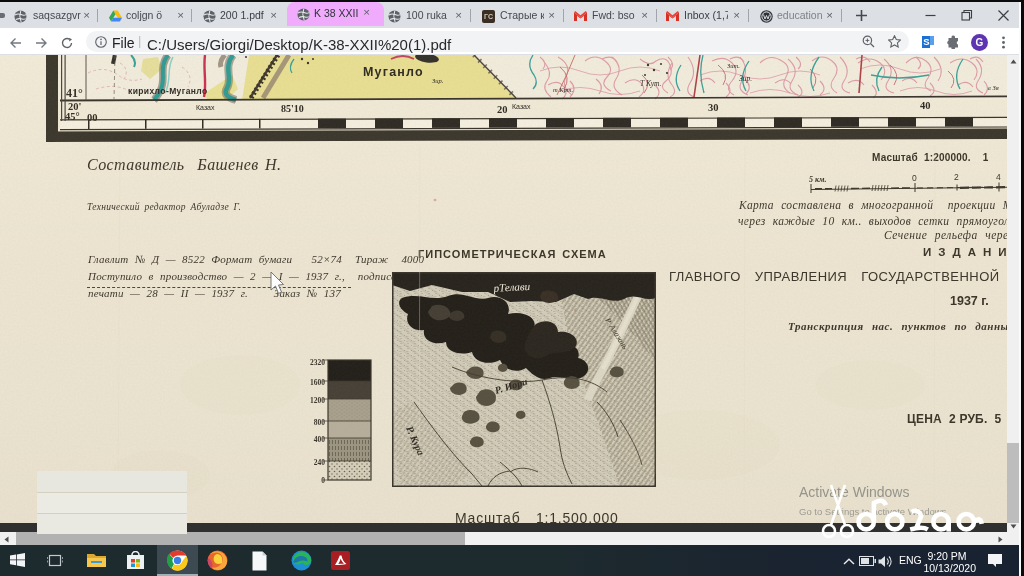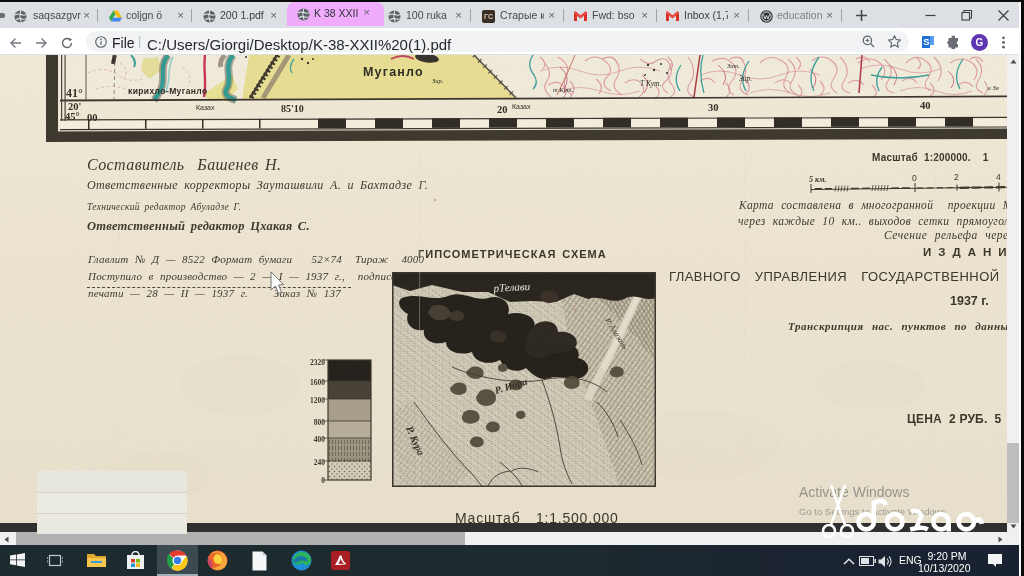--- a/index.html
+++ b/index.html
@@ -360,23 +360,21 @@
       <text x="640" y="31" font-size="7.5">Т Кут.</text>
       <text x="739" y="26" font-size="7.5">Зир.</text>
       <text x="727" y="13" font-size="6.5">Зит.</text>
       <text x="988" y="35" font-size="6.5">в Зя</text>
       <text x="432" y="28" font-size="6.5">Зир.</text>
     </g>
   </g>
 </svg>
 
 <div class="rus" style="left:87px;top:101px;font-size:16px;letter-spacing:0.4px;word-spacing:2px">Составитель&nbsp;&nbsp;Башенев Н.</div>
-<div class="rus" style="left:87px;top:123px;font-size:12px;letter-spacing:0.35px;word-spacing:3px">Ответственные корректоры Зауташвили А. и Бахтадзе Г.</div>
 <div class="rus" style="left:87px;top:147px;font-size:9.5px;letter-spacing:0.3px;word-spacing:2px">Технический редактор Абуладзе Г.</div>
-<div class="rus" style="left:87px;top:164px;font-size:12.5px;font-weight:bold;letter-spacing:0.25px;word-spacing:2px">Ответственный редактор Цхакая С.</div>
 <div class="rus" style="left:88px;top:196px;font-size:11px;font-weight:normal;line-height:17px;letter-spacing:0.2px;word-spacing:3.5px">Главлит № Д — 8522 Формат бумаги &nbsp;&nbsp;52×74 &nbsp;Тираж &nbsp;4000<br>Поступило в производство — 2 — I — 1937 г., &nbsp;подписано к<br>печати — 28 — II — 1937 г. &nbsp;&nbsp;&nbsp;Заказ № 137</div>
 <div class="abs" style="left:87px;top:232px;width:264px;border-top:1.2px dashed #4a443a"></div>
 
 <div class="sans" style="left:872px;top:97px;font-size:10px;font-weight:bold;letter-spacing:0.2px;word-spacing:3px">Масштаб 1:200000.&nbsp;&nbsp;1</div>
 <svg class="abs" style="left:805px;top:115px" width="202" height="25" viewBox="0 0 202 25">
   <g fill="#3b352b" font-family="Liberation Serif, serif" font-style="italic">
     <text x="4" y="12" font-size="8" font-weight="bold">5 км.</text>
   </g>
   <g fill="#3b352b" font-family="Liberation Sans, sans-serif">
     <text x="107" y="11" font-size="8.5">0</text>
@@ -625,21 +623,21 @@
       <rect x="0.5" y="0.5" width="14" height="9" fill="none" stroke="#dfe3e6" stroke-width="1"></rect>
       <rect x="2" y="2" width="8" height="6" fill="#dfe3e6"></rect>
       <rect x="15.5" y="3" width="1.5" height="4" fill="#dfe3e6"></rect>
     </svg>
   <svg class="abs" style="left:878px;top:10px" width="15" height="13" viewBox="0 0 15 13">
       <path d="M0.5 4.5 L3 4.5 L7 1 L7 12 L3 8.5 L0.5 8.5 Z" fill="#dfe3e6"></path>
       <path d="M9 3.5 A4.5 4.5 0 0 1 9 9.5 M11 1.5 A7 7 0 0 1 11 11.5" stroke="#dfe3e6" stroke-width="1.1" fill="none"></path>
     </svg>
   <div class="tray" style="left:899px;top:9px;font-size:10.5px">ENG</div>
   <div class="tray" style="left:922px;top:5px;width:50px;text-align:center;font-size:10.5px">9:20 PM</div>
-  <div class="tray" style="left:918px;top:17px;width:58px;text-align:left;font-size:10.5px">10/13/2020</div>
+  <div class="tray" style="left:918px;top:17px;width:58px;text-align:right;font-size:10.5px">10/13/2020</div>
   <svg class="abs" style="left:987px;top:8px" width="16" height="15" viewBox="0 0 16 15">
       <path d="M1 1 L15 1 L15 11 L9 11 L9 14 L6 11 L1 11 Z" fill="#f2f4f5"></path>
     </svg>
 </div>
 
 <div class="abs" style="left:799px;top:484px;font-size:14px;color:#94948c;z-index:5">Activate Windows</div>
 <div class="abs" style="left:799px;top:506px;font-size:9.5px;color:#9a9a92;z-index:5">Go to Settings to activate Windows.</div>
 <div class="abs" style="left:37px;top:471px;width:150px;height:63px;z-index:7">
   <div class="abs" style="left:0;top:0;width:150px;height:21px;background:#e7e7e0;border-radius:2px 2px 0 0"></div>
   <div class="abs" style="left:0;top:21px;width:150px;height:21px;background:#ebebe4"></div>

